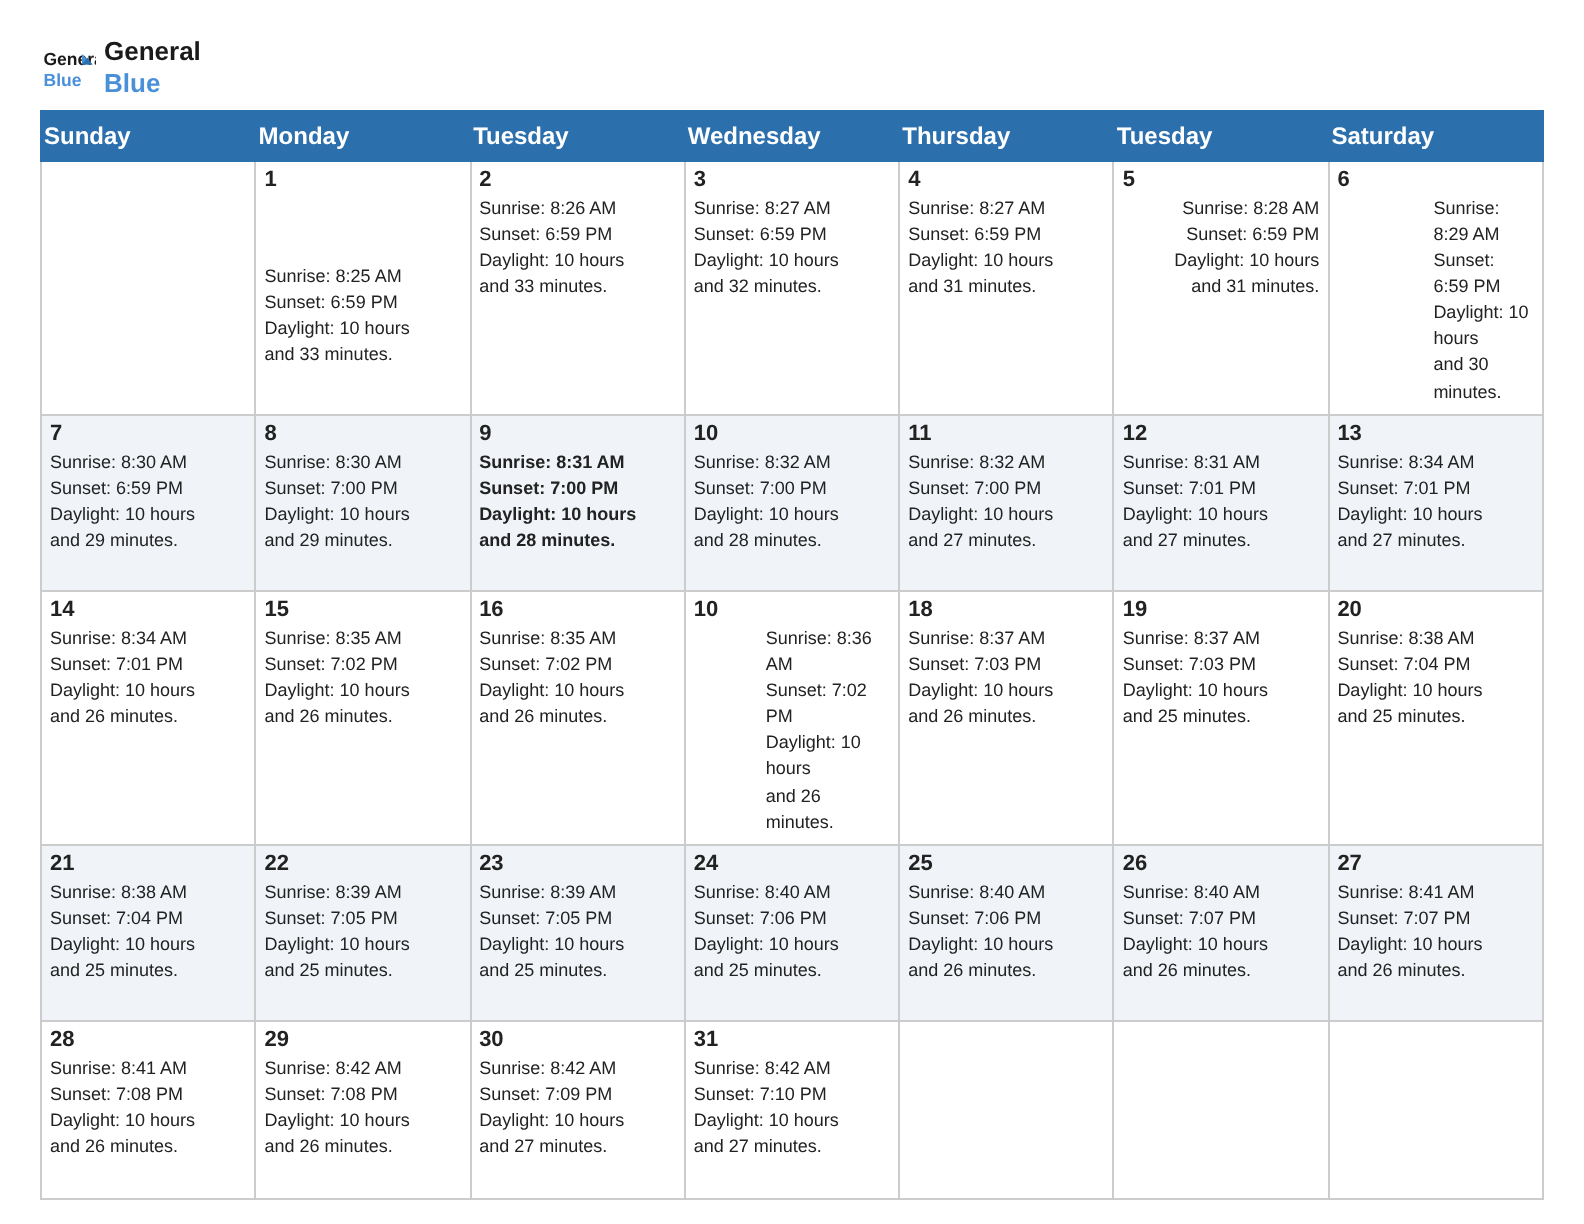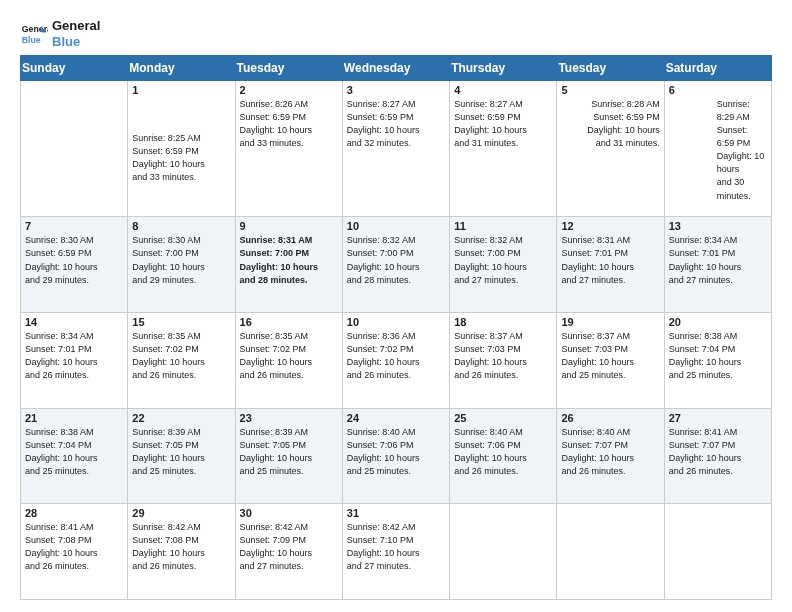--- a/index.html
+++ b/index.html
@@ -243,21 +243,21 @@
           </td>
           <td>
             <span class="day-num">16</span>
             <div class="day-info" style="white-space: pre-line;">Sunrise: 8:35 AM
 Sunset: 7:02 PM
 Daylight: 10 hours
 and 26 minutes.</div>
           </td>
           <td>
             <span class="day-num">10</span>
-            <div class="day-info" style="white-space: pre-line;">Sunrise: 8:36 AM
+            <div class="day-info" style="white-space: pre-line; margin-left: 36px;">Sunrise: 8:36 AM
 Sunset: 7:02 PM
 Daylight: 10 hours
 and 26 minutes.</div>
           </td>
           <td>
             <span class="day-num">18</span>
             <div class="day-info" style="white-space: pre-line;">Sunrise: 8:37 AM
 Sunset: 7:03 PM
 Daylight: 10 hours
 and 26 minutes.</div>

